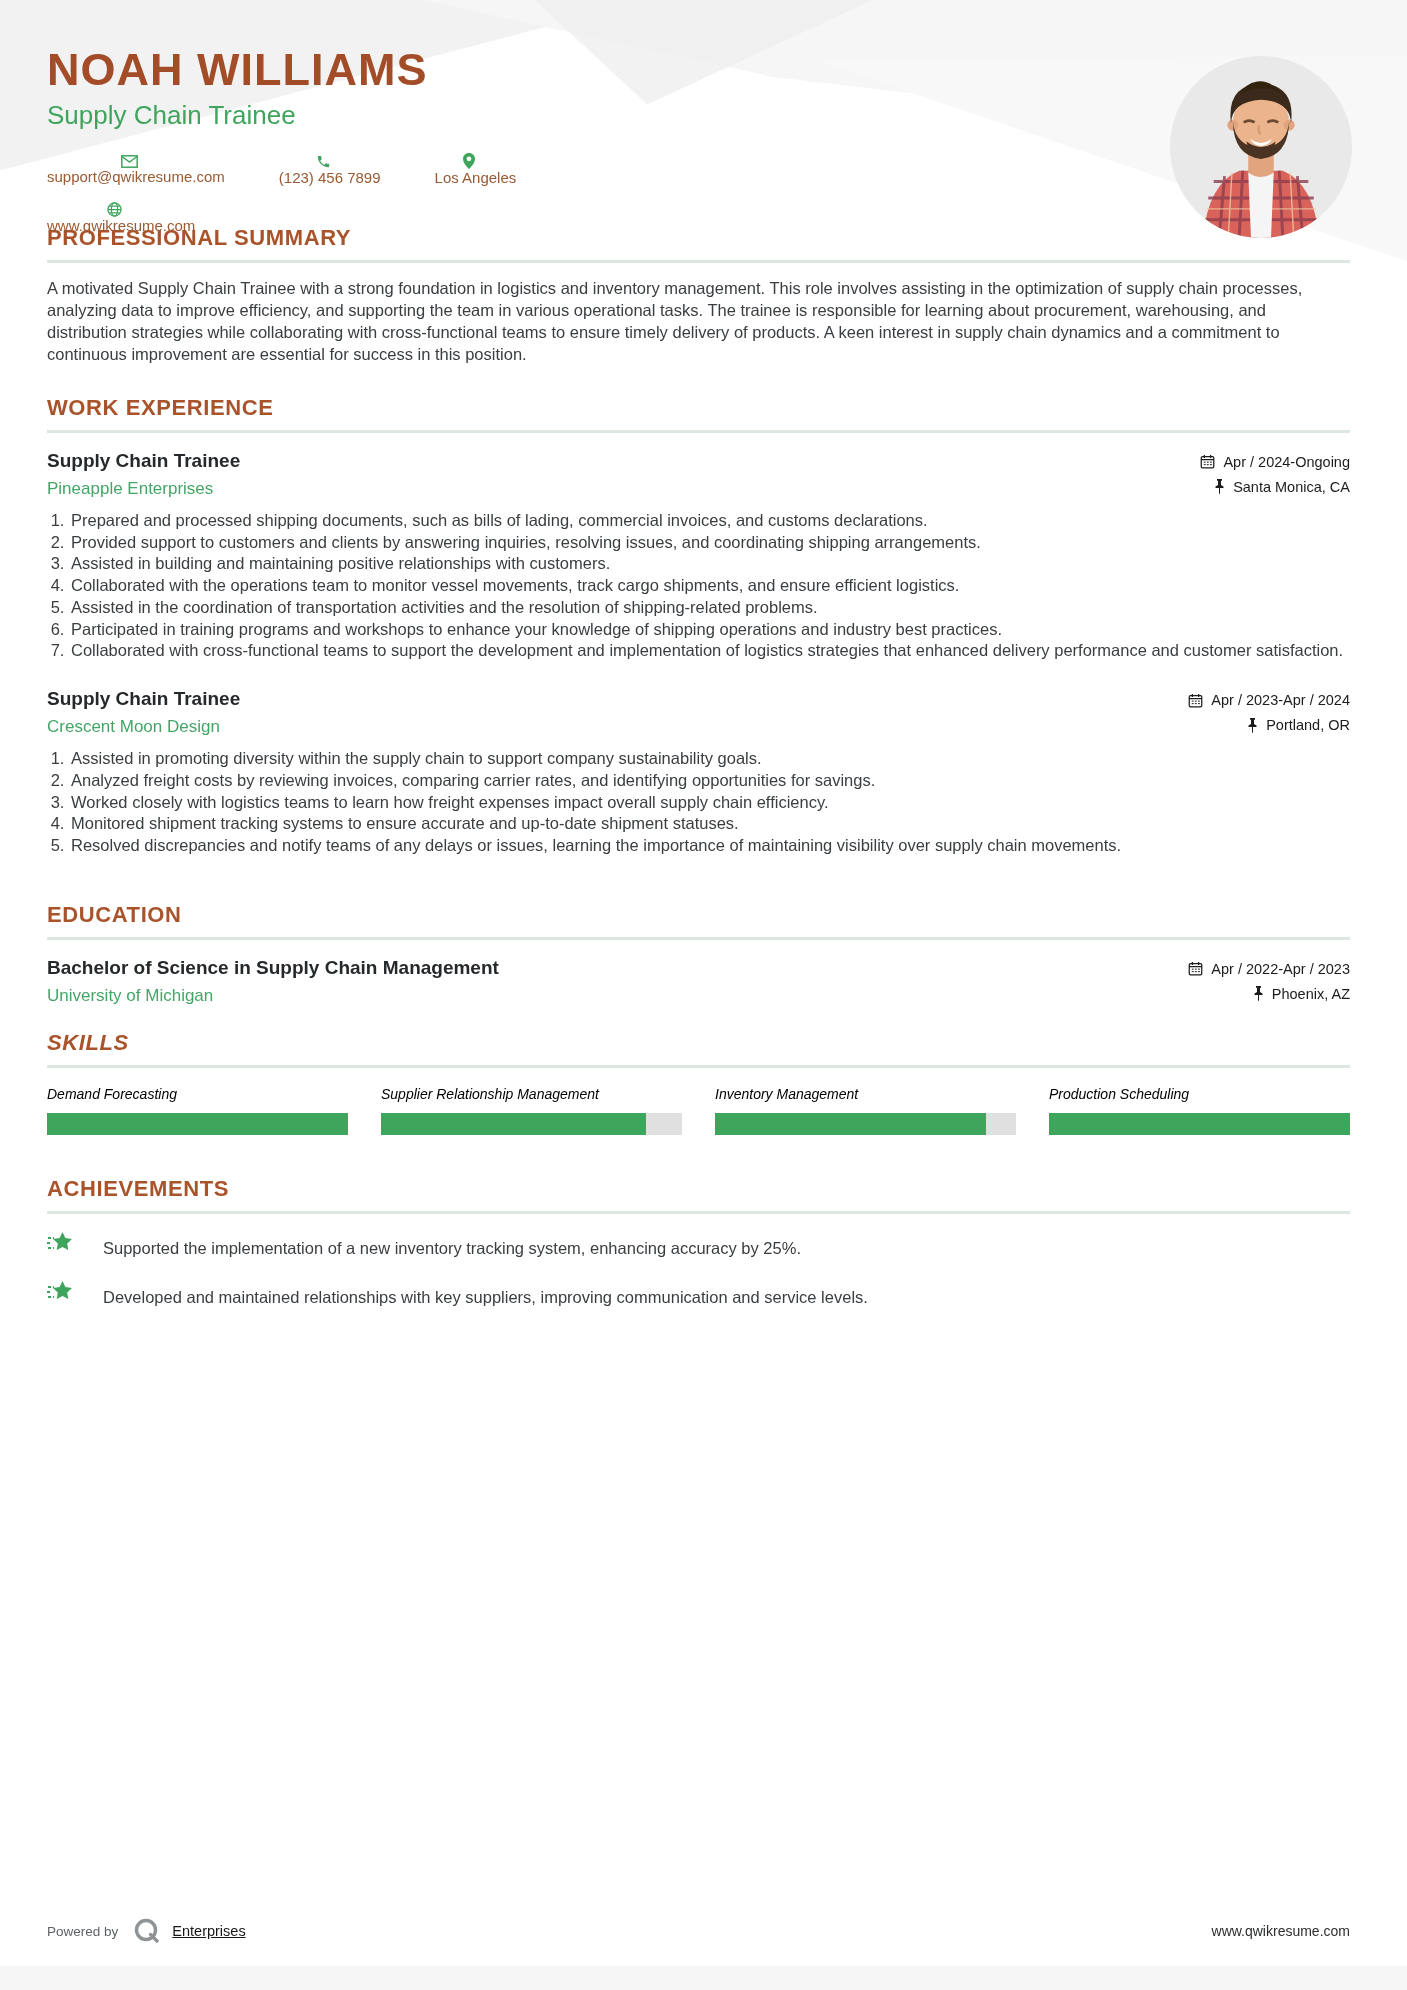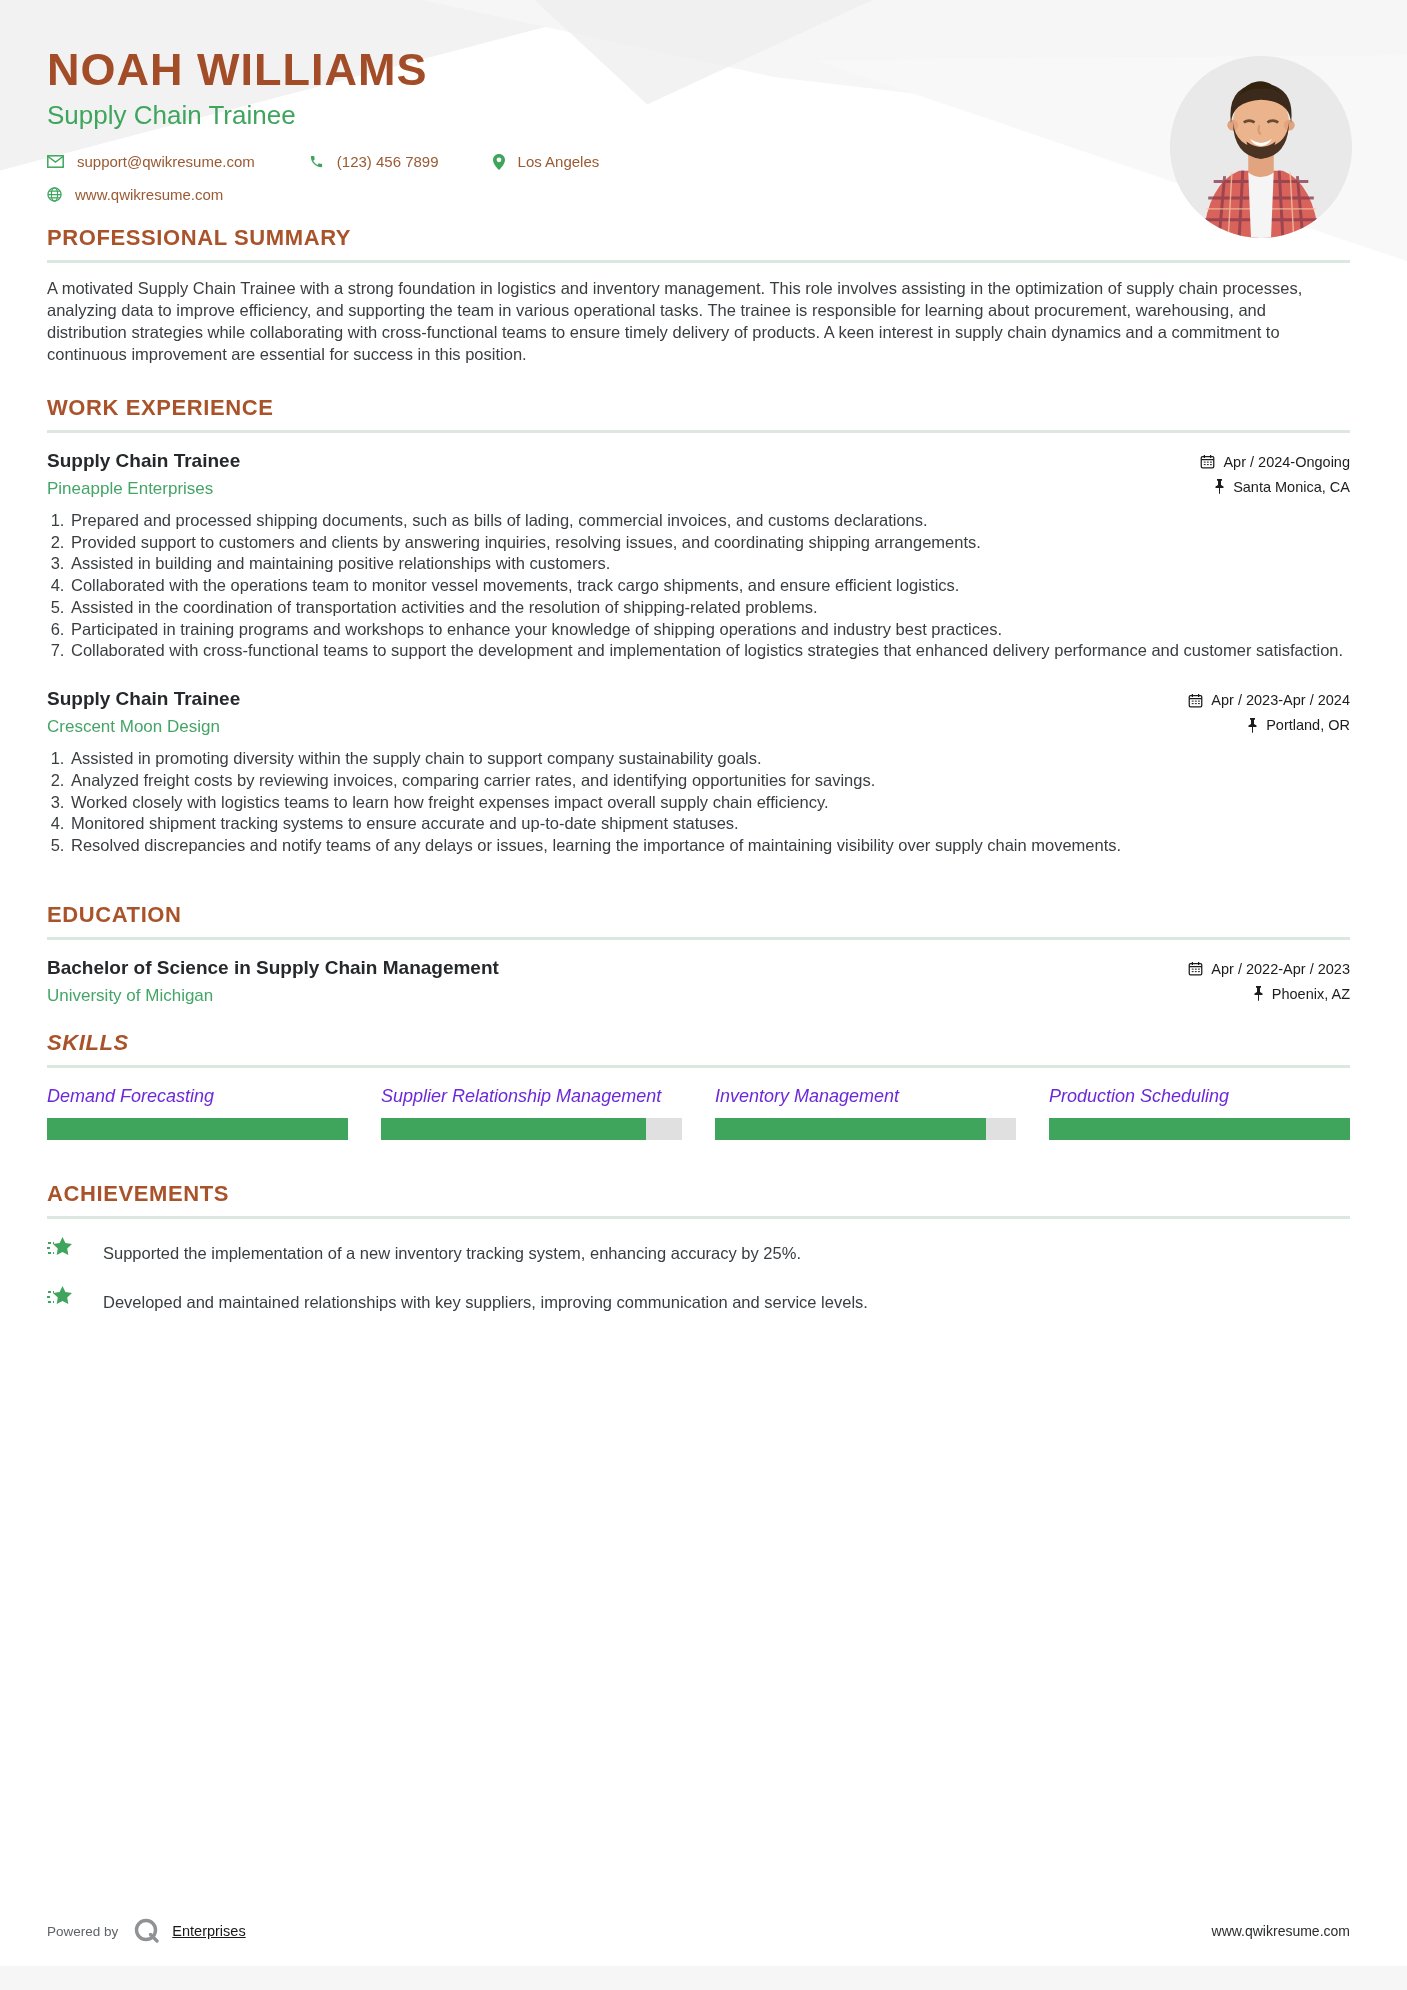--- a/index.html
+++ b/index.html
@@ -17,21 +17,21 @@
          background:#f6f6f6; clip-path:polygon(30% 0, 100% 0, 100% 55%, 55% 28%); }
   .hb3 { position:absolute; top:0; left:0; width:100%; height:100%;
          background:#ededed; opacity:.75; clip-path:polygon(38% 0, 62% 0, 46% 38%); }
   .hb4 { position:absolute; top:0; left:0; width:100%; height:100%;
          background:#f8f8f8; clip-path:polygon(100% 20%, 100% 95%, 58% 22%); }
   .header-inner { position:relative; z-index:2; }
   .name { font-size:45px; font-weight:bold; letter-spacing:1px; color:#A24C28; line-height:1.05; }
   .role { font-size:26px; color:#3FA55D; margin-top:7px; font-weight:500; }
   .contact-row { display:flex; align-items:center; margin-top:22px; font-size:15px; color:#9A5A33; }
   .contact-row2 { margin-top:16px; }
-  .c-item { display:flex; align-items:center; margin-right:54px; }
+  .c-item { display:flex; align-items:center; margin-right:54px;flex-direction:column; }
   .c-item .ic { margin-right:13px; display:flex; }
   .avatar-wrap { position:absolute; top:56px; right:55px; width:182px; height:182px;
                  border-radius:50%; overflow:hidden; z-index:3; background:#eaeaea; }
   .avatar-wrap svg { display:block; width:100%; height:100%; }
   
   .content { position:relative; z-index:2; padding:0 57px 0 47px; }
   .section { margin-top:0; }
   .sec-head { font-size:22px; font-weight:bold; letter-spacing:.6px; color:#A9532B; }
   .sec-rule { height:3px; background:#DCE7E0; margin-top:9px; }
   .summary-text { margin-top:15px; font-size:16.5px; line-height:1.33; color:#3a3e41; }
@@ -47,21 +47,21 @@
   .e-company { font-size:17px; color:#44A567; margin-top:7px; }
   .e-meta { text-align:right; font-size:14.5px; color:#1c1c1c; font-weight:500; padding-top:4px; white-space:nowrap; }
   .m-line { display:flex; align-items:center; justify-content:flex-end; }
   .m-line .ic { margin-right:8px; display:flex; }
   .m-line + .m-line { margin-top:9px; }
   ol.bullets { margin-top:11px; padding-left:22px; font-size:16.5px; line-height:1.32; color:#3a3e41; }
   ol.bullets li { padding-left:2px; }
   .edu-desc { margin-top:11px; font-size:16.5px; color:#3a3e41; }
   
   .skills-grid { display:grid; grid-template-columns:repeat(4,1fr); column-gap:33px; margin-top:17px; }
-  .skill-label { font-size:18px; color:#6d28d9; line-height:1.3; }
+  .skill-label { font-size:14px; color:#000000; line-height:1.3; }
   .skill-track { margin-top:10px; height:22px; background:#E0E0E0; width:100%; }
   .skill-fill { height:100%; background:#3FA45C; }
   
   .ach-list { margin-top:19px; }
   .ach-item { display:flex; align-items:flex-end; margin-bottom:23px;gap:9px; }
   .ach-item .ic { margin-right:21px; margin-top:-2px; flex:0 0 auto; }
   .ach-text { font-size:16.5px; color:#3a3e41; line-height:1.3; padding-top:2px; }
   
   .footer { position:absolute; left:0; bottom:44px; width:100%; padding:0 57px 0 47px;
             display:flex; justify-content:space-between; align-items:center; }

